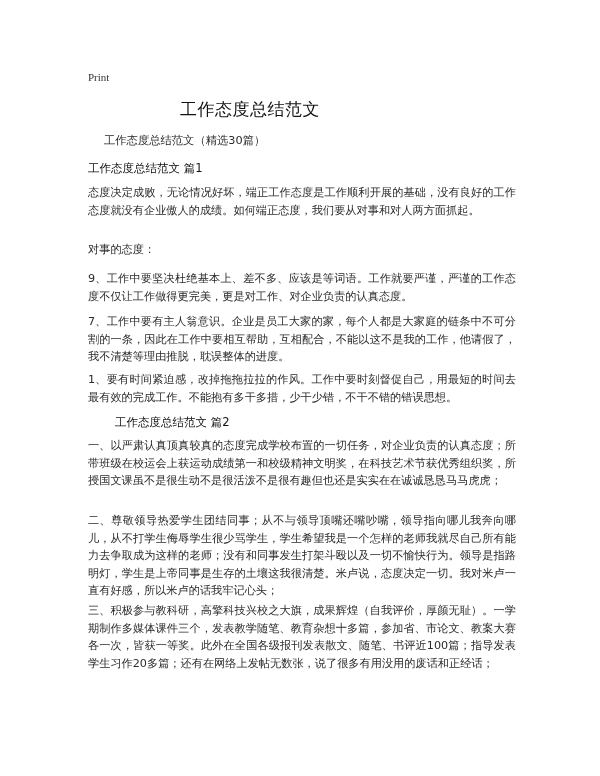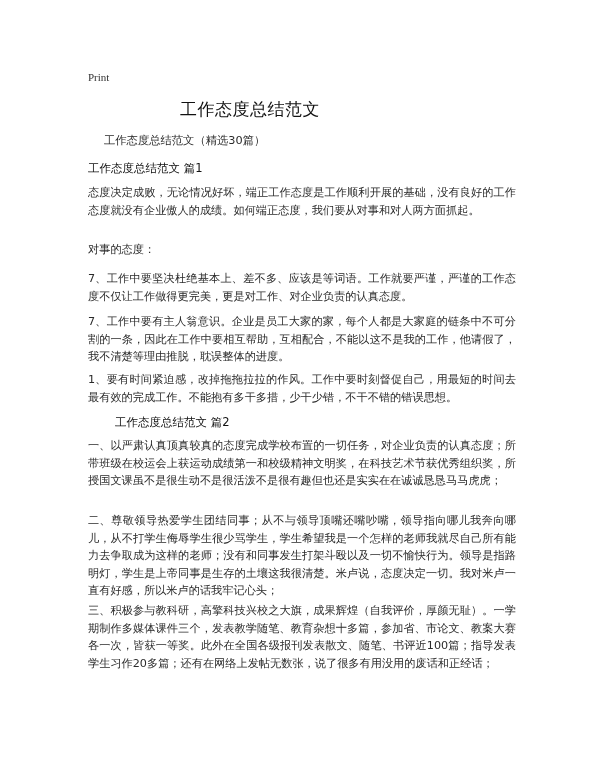--- a/index.html
+++ b/index.html
@@ -66,21 +66,21 @@
 <div class="print-label">Print</div>
 
 <h1 class="doc-title" style="margin:0;">工作态度总结范文</h1>
 
 <div class="subtitle">工作态度总结范文（精选30篇）</div>
 
 <div class="section-heading" style="top:161px;">工作态度总结范文 篇1</div>
 
 <div class="para" style="top:184px;">态度决定成败，无论情况好坏，端正工作态度是工作顺利开展的基础，没有良好的工作态度就没有企业傲人的成绩。如何端正态度，我们要从对事和对人两方面抓起。</div>
 <div class="para" style="top:241px;">对事的态度：</div>
-<div class="para" style="top:270px;">7、工作中要坚决杜绝基本上、差不多、应该是等词语。工作就要严谨，严谨的工作态度不仅让工作做得更完美，更是对工作、对企业负责的认真态度。</div>
+<div class="para" style="top:270px;">9、工作中要坚决杜绝基本上、差不多、应该是等词语。工作就要严谨，严谨的工作态度不仅让工作做得更完美，更是对工作、对企业负责的认真态度。</div>
 <div class="para" style="top:313px;">7、工作中要有主人翁意识。企业是员工大家的家，每个人都是大家庭的链条中不可分割的一条，因此在工作中要相互帮助，互相配合，不能以这不是我的工作，他请假了，我不清楚等理由推脱，耽误整体的进度。</div>
 <div class="para" style="top:371px;">1、要有时间紧迫感，改掉拖拖拉拉的作风。工作中要时刻督促自己，用最短的时间去最有效的完成工作。不能抱有多干多措，少干少错，不干不错的错误思想。</div>
 
 <div class="section-heading" style="top:415px;margin-left:27px;">工作态度总结范文 篇2</div>
 
 <div class="para" style="top:437px;">一、以严肃认真顶真较真的态度完成学校布置的一切任务，对企业负责的认真态度；所带班级在校运会上获运动成绩第一和校级精神文明奖，在科技艺术节获优秀组织奖，所授国文课虽不是很生动不是很活泼不是很有趣但也还是实实在在诚诚恳恳马马虎虎；</div>
 <div class="para" style="top:512px;">二、尊敬领导热爱学生团结同事；从不与领导顶嘴还嘴吵嘴，领导指向哪儿我奔向哪儿，从不打学生侮辱学生很少骂学生，学生希望我是一个怎样的老师我就尽自己所有能力去争取成为这样的老师；没有和同事发生打架斗殴以及一切不愉快行为。领导是指路明灯，学生是上帝同事是生存的土壤这我很清楚。米卢说，态度决定一切。我对米卢一直有好感，所以米卢的话我牢记心头；</div>
 <div class="para" style="top:602px;">三、积极参与教科研，高擎科技兴校之大旗，成果辉煌（自我评价，厚颜无耻）。一学期制作多媒体课件三个，发表教学随笔、教育杂想十多篇，参加省、市论文、教案大赛各一次，皆获一等奖。此外在全国各级报刊发表散文、随笔、书评近100篇；指导发表学生习作20多篇；还有在网络上发帖无数张，说了很多有用没用的废话和正经话；</div>
 
 </body></html>

